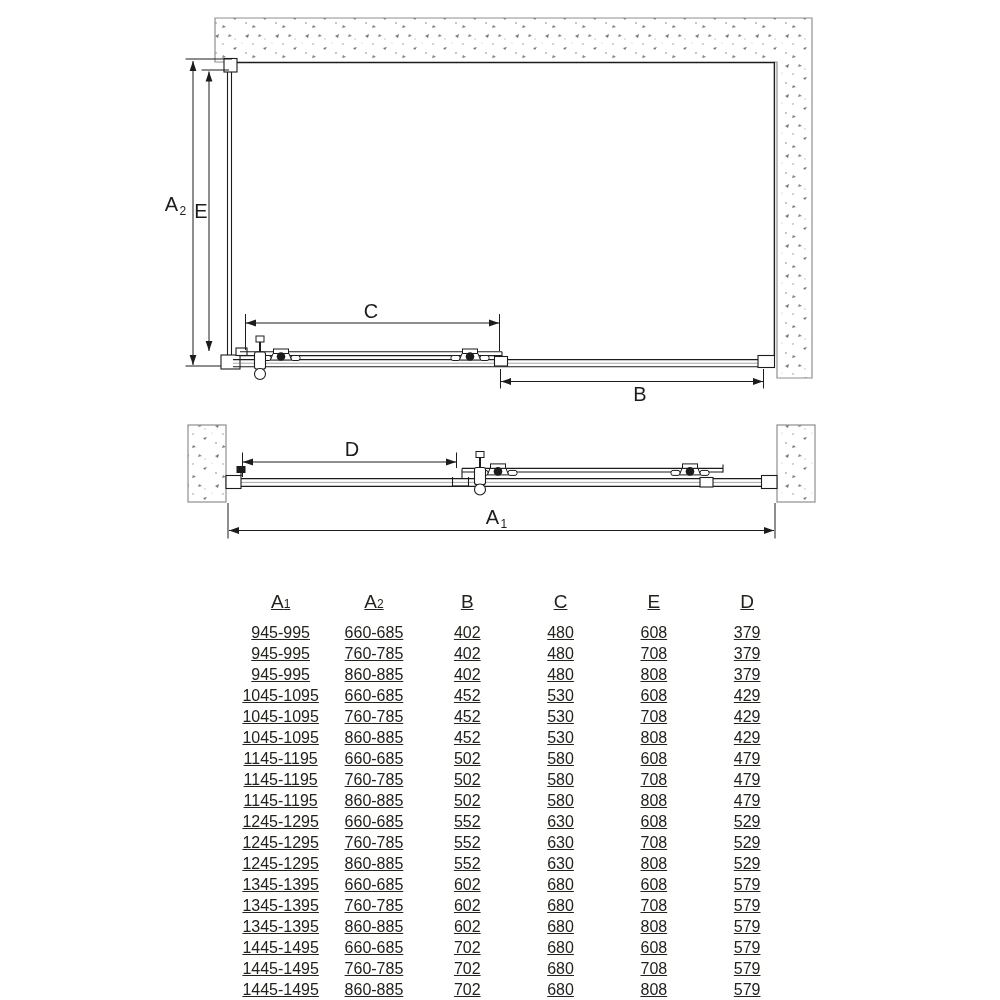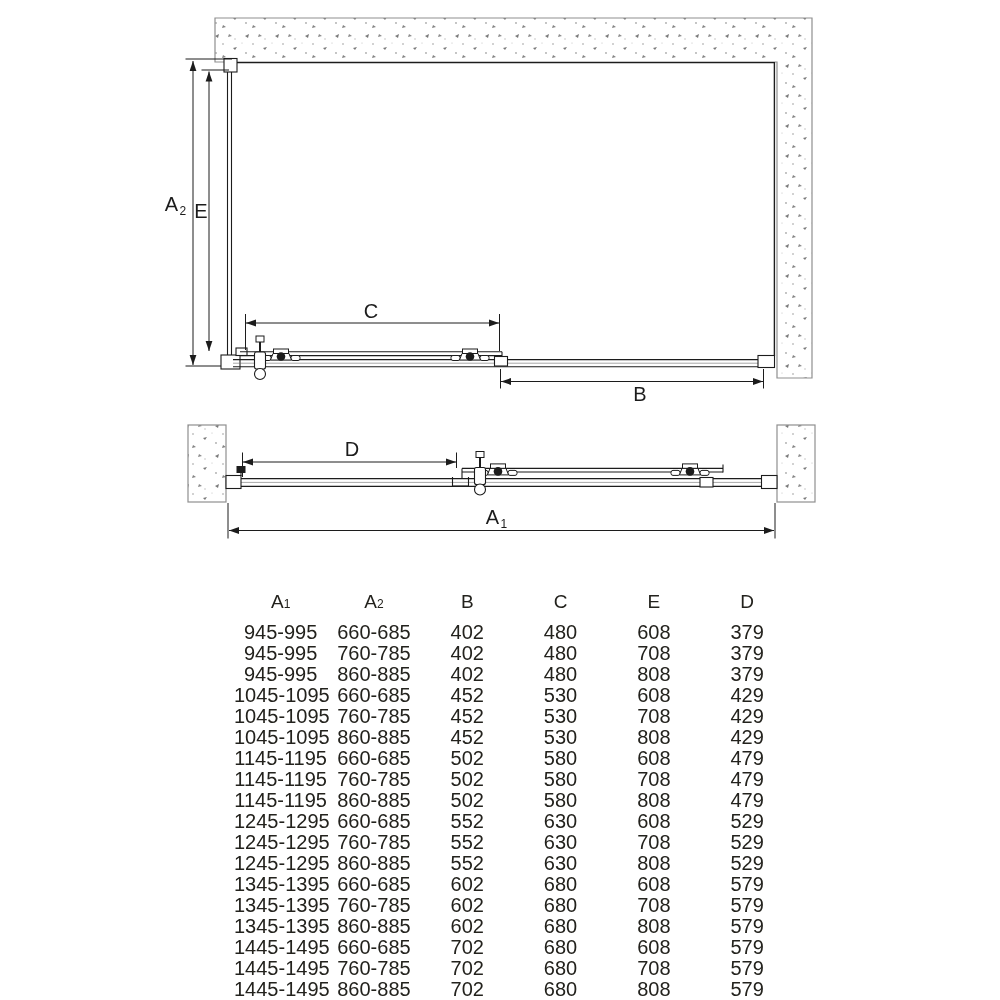--- a/index.html
+++ b/index.html
@@ -9,26 +9,26 @@
   svg text{fill:#1c1c1c;font-family:"Liberation Sans","DejaVu Sans",sans-serif;}
   .ln{stroke:#1c1c1c;fill:none;stroke-width:1.1;}
   .lnb{stroke:#1c1c1c;fill:none;stroke-width:1.4;}
   .lnt{stroke:#6b6b6b;fill:none;stroke-width:.6;}
   .dim{stroke:#1c1c1c;fill:none;stroke-width:1;}
   .wall{fill:url(#speckle);stroke:#8f8f8f;stroke-width:1.2;}
   .hw{fill:#ffffff;stroke:#1c1c1c;stroke-width:1.1;}
   .lbl{font-size:20px;}
   .lblsub{font-size:12px;}
   .dim-table{position:absolute;left:234px;top:588px;width:560px;}
-  .thead,.trow{display:grid;grid-template-columns:repeat(6,93.3px);}
+  .thead,.trow{display:grid;grid-template-columns:repeat(6,93.3px);text-decoration:underline;}
   .thead{height:28px;line-height:28px;font-size:19px;}
   .th{text-align:center;white-space:nowrap;}
   .th .sub{font-size:12px;}
   .tbody{margin-top:6px;}
-  .trow{height:21px;line-height:21px;font-size:20px;}
+  .trow{height:21px;line-height:21px;font-size:16px;}
   .td{text-align:center;white-space:nowrap;}
 </style>
 </head>
 <body>
 
 <div class="stage">
 
   <svg width="1000" height="575" viewBox="0 0 1000 575">
     <defs>
       <pattern id="speckle" width="30" height="30" patternUnits="userSpaceOnUse">

